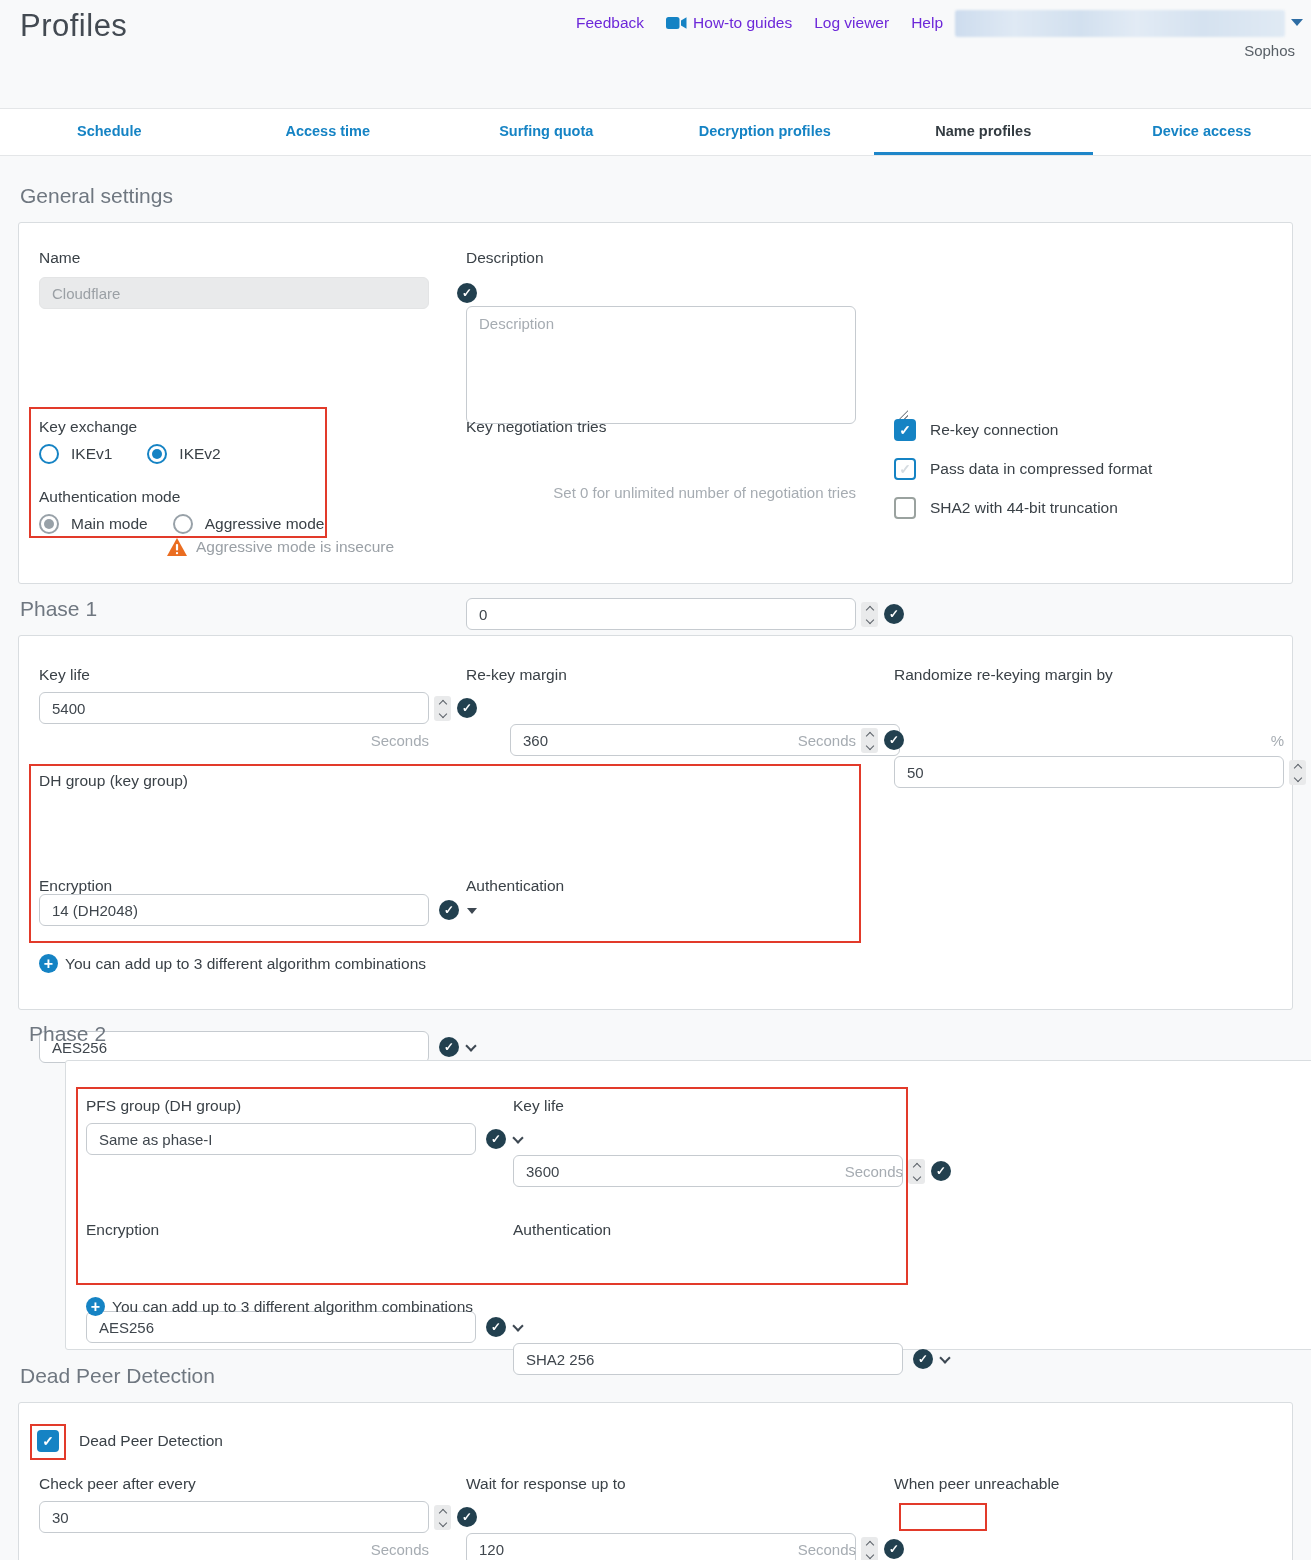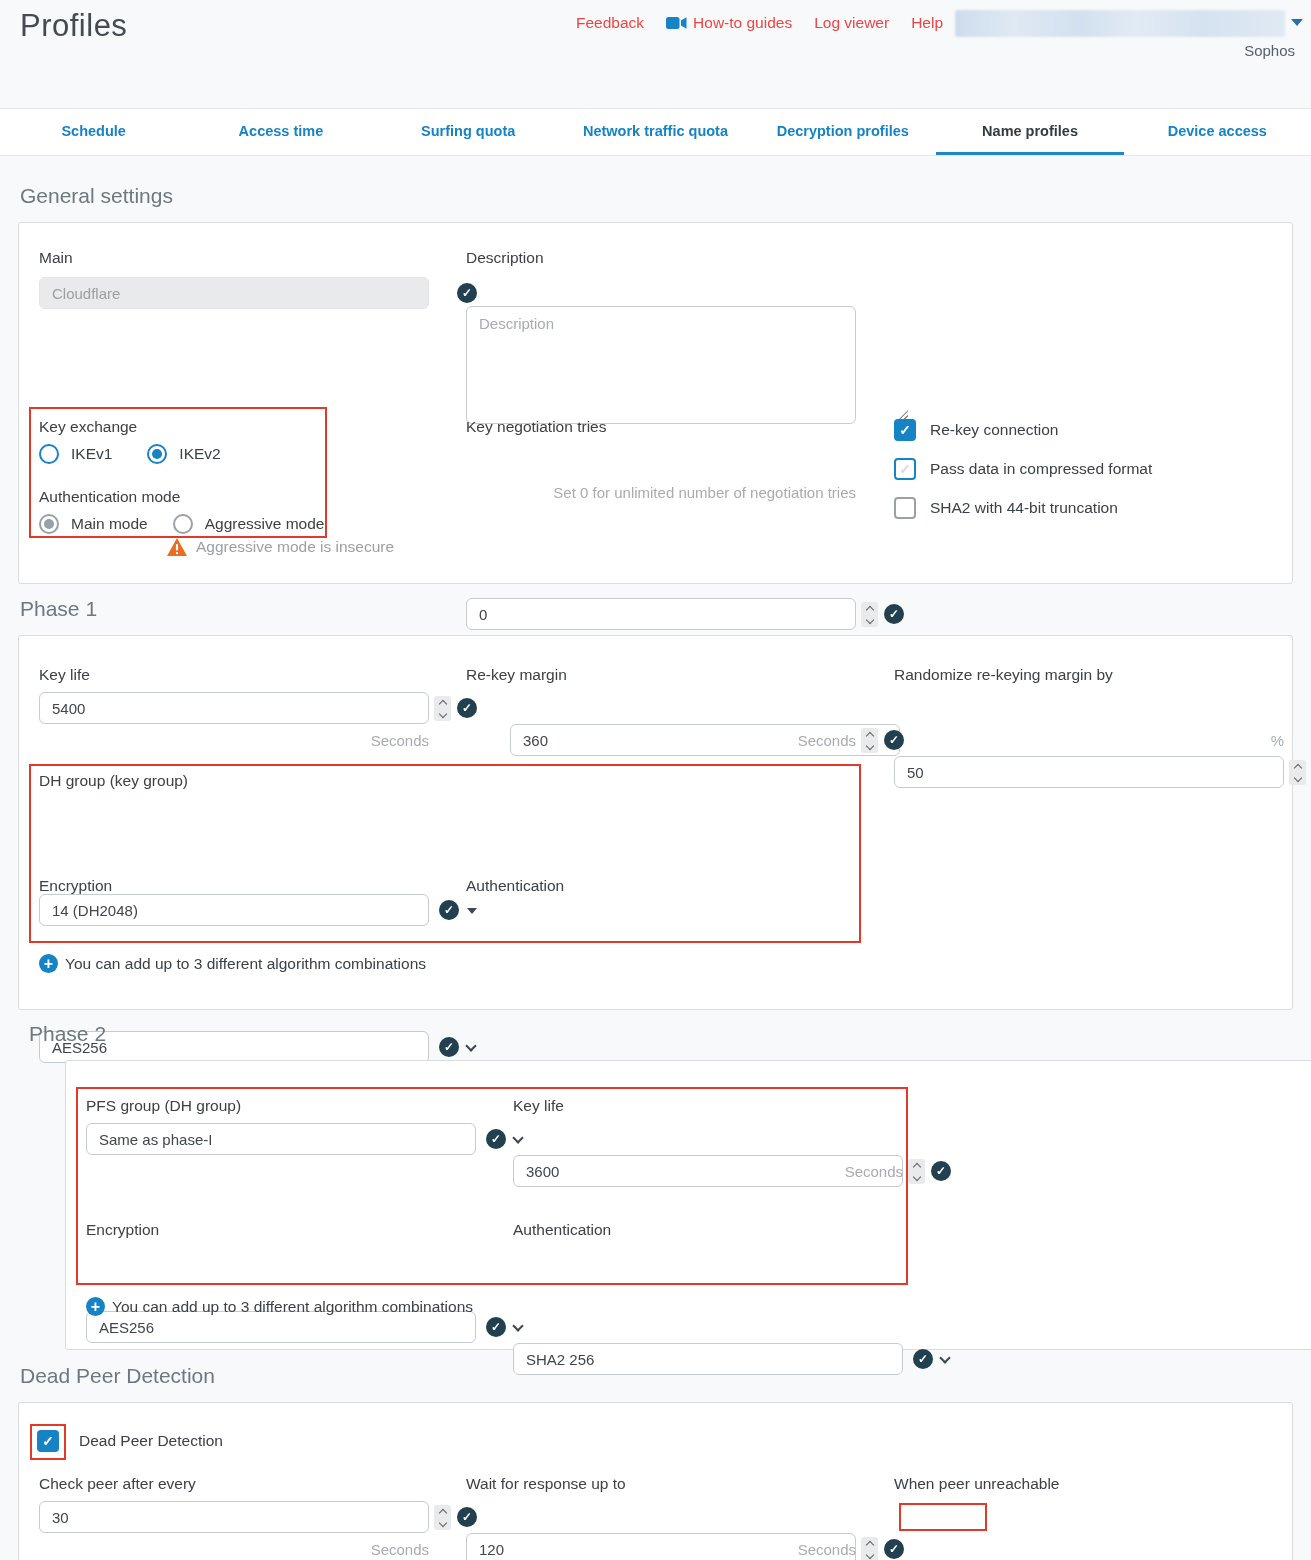--- a/index.html
+++ b/index.html
@@ -5,21 +5,21 @@
   * { margin:0; padding:0; box-sizing:border-box; }
   html,body { width:1311px; height:1560px; }
   body { font-family:"Liberation Sans", sans-serif; background:#f8f9fa; color:#3a4147; }
   .page { position:relative; width:1311px; height:1560px; overflow:hidden; }
 
   .abs { position:absolute; }
 
   
   .page-title { font-size:31px; font-weight:400; color:#434a52; letter-spacing:.5px; }
   .top-nav { display:flex; align-items:center; gap:22px; }
-  .top-link { color:#ef4444; font-size:15.5px; text-decoration:none; display:flex; align-items:center; gap:6px; cursor:pointer; }
+  .top-link { color:#6d28d9; font-size:15.5px; text-decoration:none; display:flex; align-items:center; gap:6px; cursor:pointer; }
   .account-strip { width:330px; height:27px; border-radius:3px;
     background:linear-gradient(90deg,#cddcee 0%,#dfe9f4 18%,#d2e0ef 38%,#e2ebf5 55%,#d5e2f0 75%,#e0eaf4 100%);
     filter:blur(1.2px); }
   .caret-dn { width:0; height:0; border-left:6px solid transparent; border-right:6px solid transparent; border-top:7px solid #2e6da4; }
   .brand { color:#585f66; font-size:15px; }
 
   
   .tabbar { left:0; top:108px; width:1311px; height:48px; background:#fff; border-top:1px solid #e4e6e8; border-bottom:1px solid #e4e6e8; display:flex; }
   .tab { flex:1; display:flex; align-items:center; justify-content:center; font-size:14.5px; font-weight:700; color:#1583c4; cursor:pointer; border-bottom:3px solid transparent; }
   .tab.active { color:#333b41; border-bottom-color:#1e86c9; }
@@ -100,31 +100,30 @@
   </div>
 
   <div class="abs account-strip" style="left:955px; top:10px;"></div>
   <div class="abs caret-dn" style="left:1291px; top:19px;"></div>
   <div class="abs brand" style="right:16px; top:42px;">Sophos</div>
 
   <div class="abs tabbar">
     <div class="tab">Schedule</div>
     <div class="tab">Access time</div>
     <div class="tab">Surfing quota</div>
-    <div class="tab">Network traffic quota</div>
     <div class="tab">Decryption profiles</div>
     <div class="tab active">Name profiles</div>
     <div class="tab">Device access</div>
   </div>
 
   <div class="abs section-heading" style="left:20px; top:184px;">General settings</div>
 
   <div class="panel" style="top:222px; height:362px;">
 
-    <div class="abs flabel" style="left:20px; top:26px;">Main</div>
+    <div class="abs flabel" style="left:20px; top:26px;">Name</div>
     <div class="abs control" style="left:20px; top:54px;">
       <input class="tinput disabled" readonly="" value="Cloudflare" style="">
       <span class="badge" style="right:8px;">✓</span>
     </div>
 
     <div class="abs flabel" style="left:447px; top:26px;">Description</div>
     <div class="abs control" style="left:447px; top:51px;">
       <textarea class="tarea" placeholder="Description" style=""></textarea>
       <span class="resize-grip"></span>
     </div>

